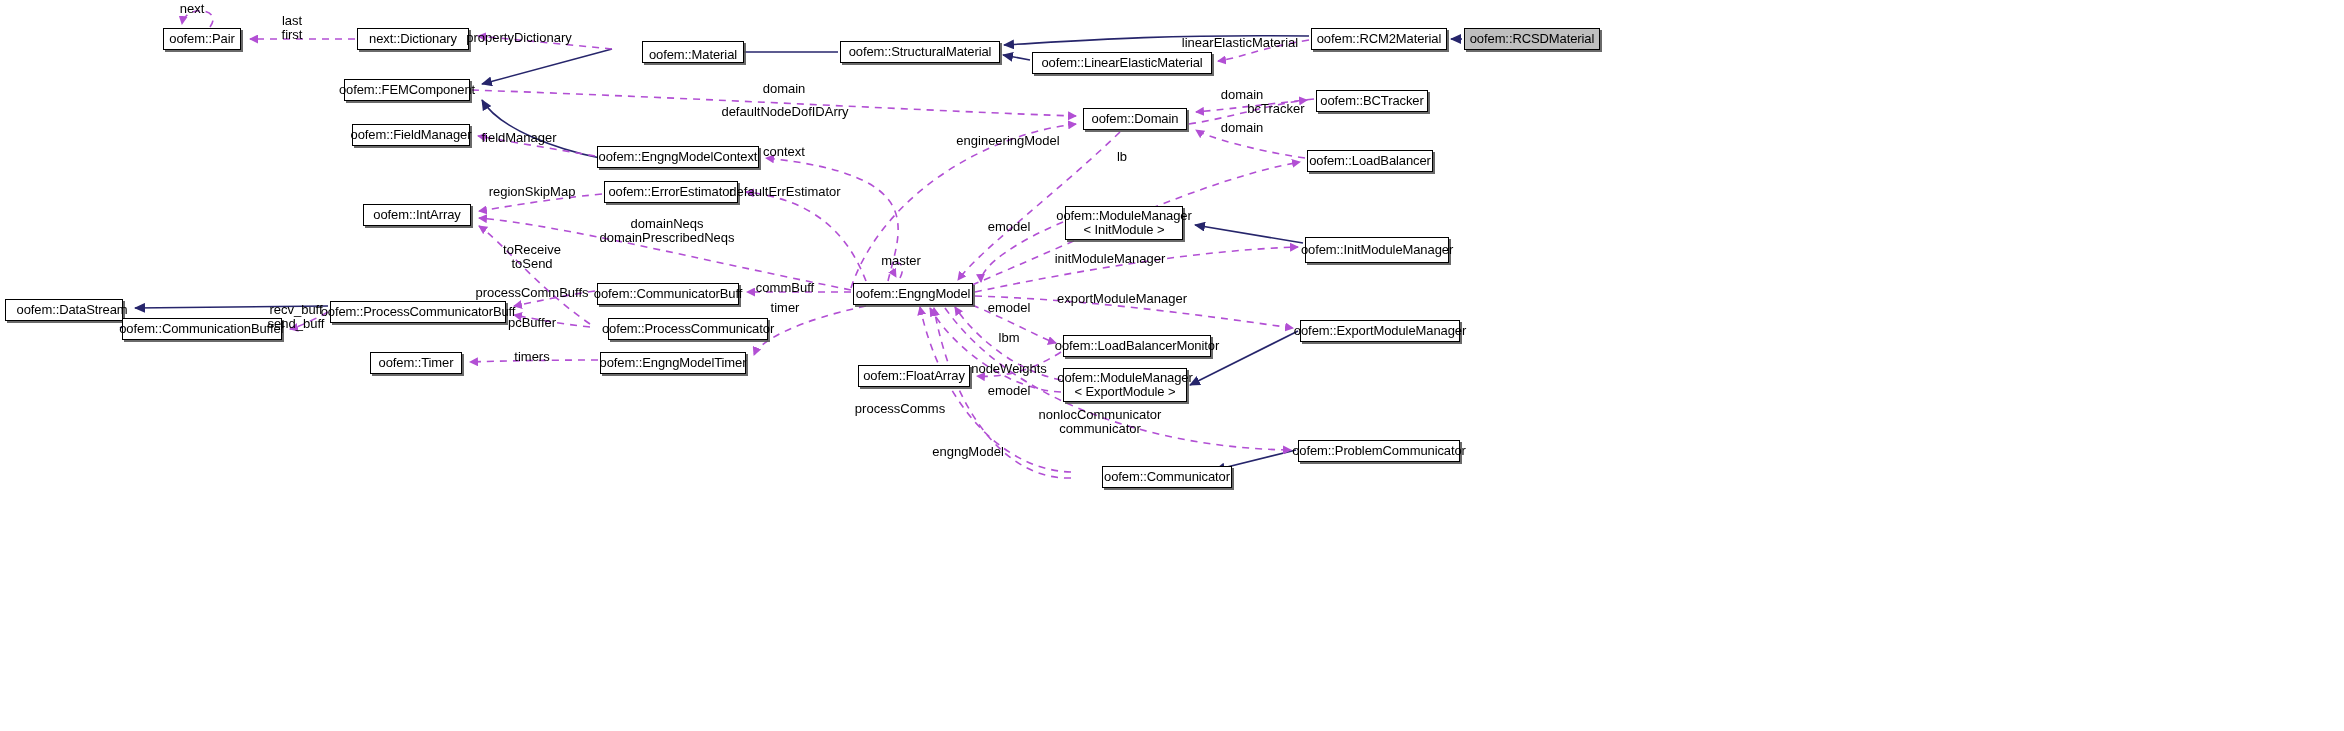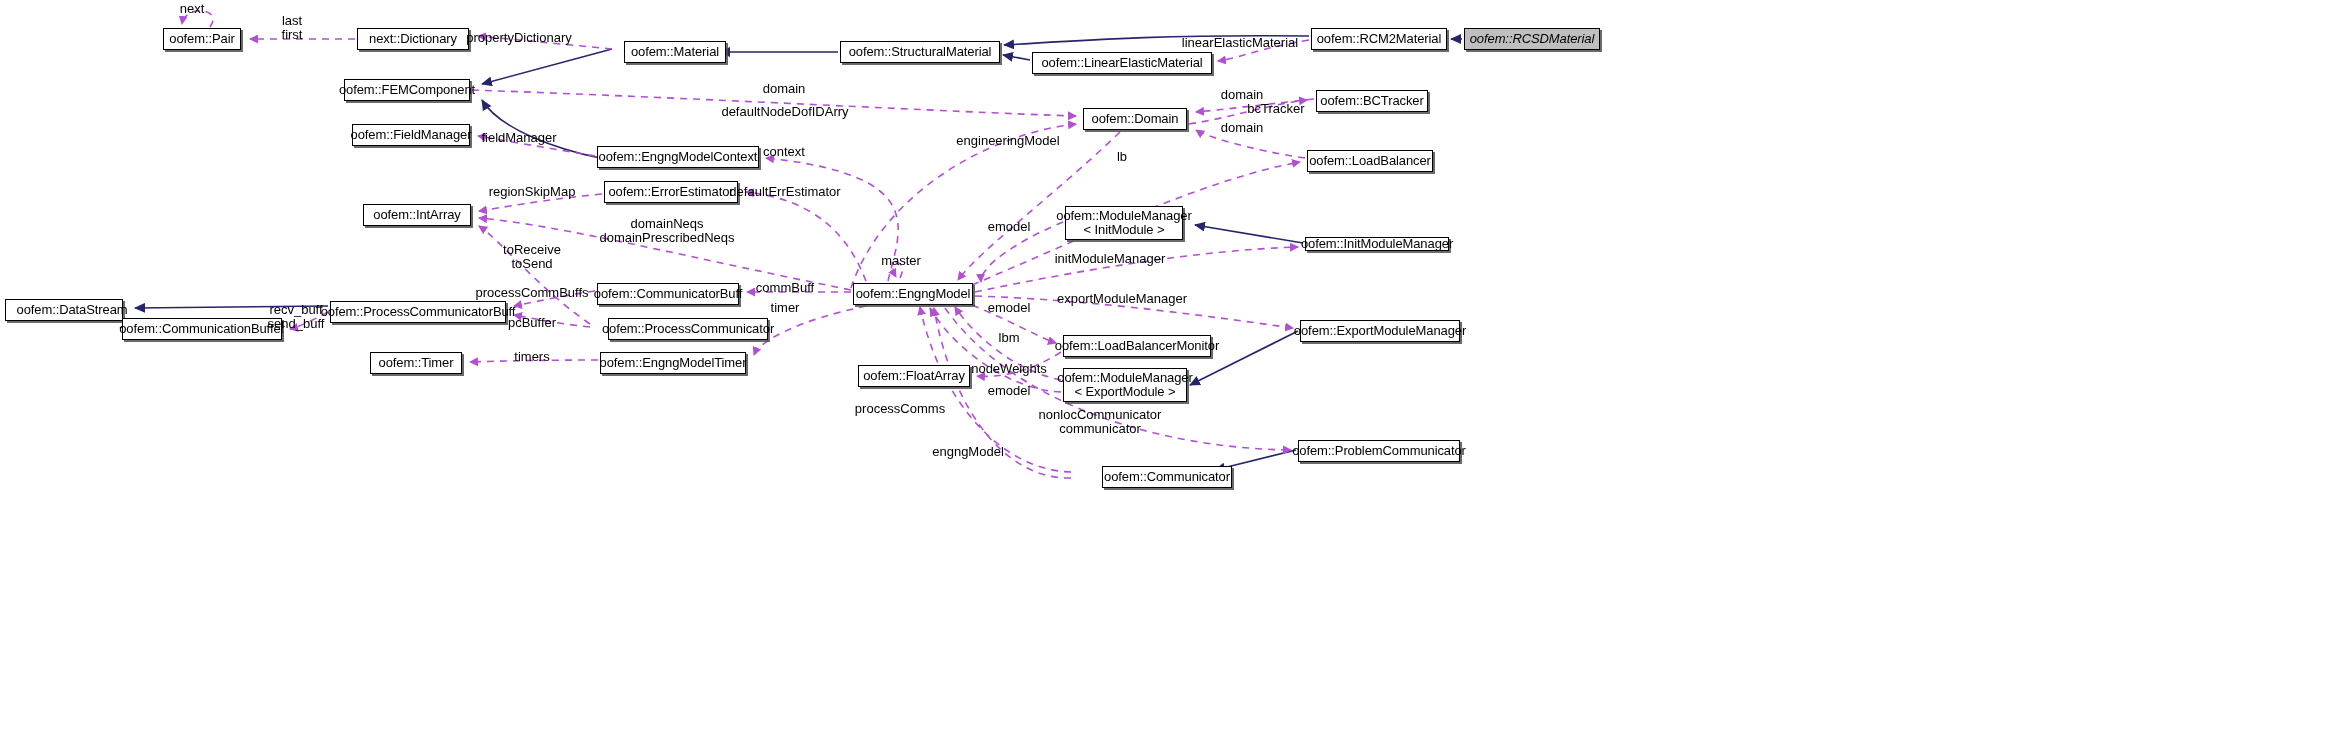--- a/index.html
+++ b/index.html
@@ -121,33 +121,33 @@
     </g>
   </svg>
 
   <div id="nodes-layer">
       <div class="node-box" style="left: 163px; top: 28px; width: 78px; height: 22px;">
         <span class="node-line">oofem::Pair</span>
       </div>
       <div class="node-box" style="left: 357px; top: 28px; width: 112px; height: 22px;">
         <span class="node-line">next::Dictionary</span>
       </div>
-      <div class="node-box" style="left: 624px; top: 41px; width: 102px; height: 22px;">
+      <div class="node-box" style="left: 642px; top: 41px; width: 102px; height: 22px; justify-content: flex-end;">
         <span class="node-line">oofem::Material</span>
       </div>
       <div class="node-box" style="left: 840px; top: 41px; width: 160px; height: 22px;">
         <span class="node-line">oofem::StructuralMaterial</span>
       </div>
       <div class="node-box" style="left: 1032px; top: 52px; width: 180px; height: 22px;">
         <span class="node-line">oofem::LinearElasticMaterial</span>
       </div>
       <div class="node-box" style="left: 1311px; top: 28px; width: 136px; height: 22px;">
         <span class="node-line">oofem::RCM2Material</span>
       </div>
-      <div class="node-box highlight" style="left: 1464px; top: 28px; width: 136px; height: 22px; font-style: italic;">
+      <div class="node-box highlight" style="left: 1464px; top: 28px; width: 136px; height: 22px;">
         <span class="node-line">oofem::RCSDMaterial</span>
       </div>
       <div class="node-box" style="left: 344px; top: 79px; width: 126px; height: 22px;">
         <span class="node-line">oofem::FEMComponent</span>
       </div>
       <div class="node-box" style="left: 352px; top: 124px; width: 118px; height: 22px;">
         <span class="node-line">oofem::FieldManager</span>
       </div>
       <div class="node-box" style="left: 597px; top: 146px; width: 162px; height: 22px;">
         <span class="node-line">oofem::EngngModelContext</span>
@@ -164,21 +164,21 @@
       <div class="node-box" style="left: 1316px; top: 90px; width: 112px; height: 22px;">
         <span class="node-line">oofem::BCTracker</span>
       </div>
       <div class="node-box" style="left: 1307px; top: 150px; width: 126px; height: 22px;">
         <span class="node-line">oofem::LoadBalancer</span>
       </div>
       <div class="node-box" style="left: 1065px; top: 206px; width: 118px; height: 34px;">
         <span class="node-line">oofem::ModuleManager</span>
         <span class="node-line">&lt; InitModule &gt;</span>
       </div>
-      <div class="node-box" style="left: 1305px; top: 237px; width: 144px; height: 14px;">
+      <div class="node-box" style="left: 1305px; top: 237px; width: 144px; height: 26px;">
         <span class="node-line">oofem::InitModuleManager</span>
       </div>
       <div class="node-box" style="left: 5px; top: 299px; width: 118px; height: 22px; padding-left: 16px;">
         <span class="node-line">oofem::DataStream</span>
       </div>
       <div class="node-box" style="left: 122px; top: 318px; width: 160px; height: 22px;">
         <span class="node-line">oofem::CommunicationBuffer</span>
       </div>
       <div class="node-box" style="left: 330px; top: 301px; width: 176px; height: 22px;">
         <span class="node-line">oofem::ProcessCommunicatorBuff</span>

